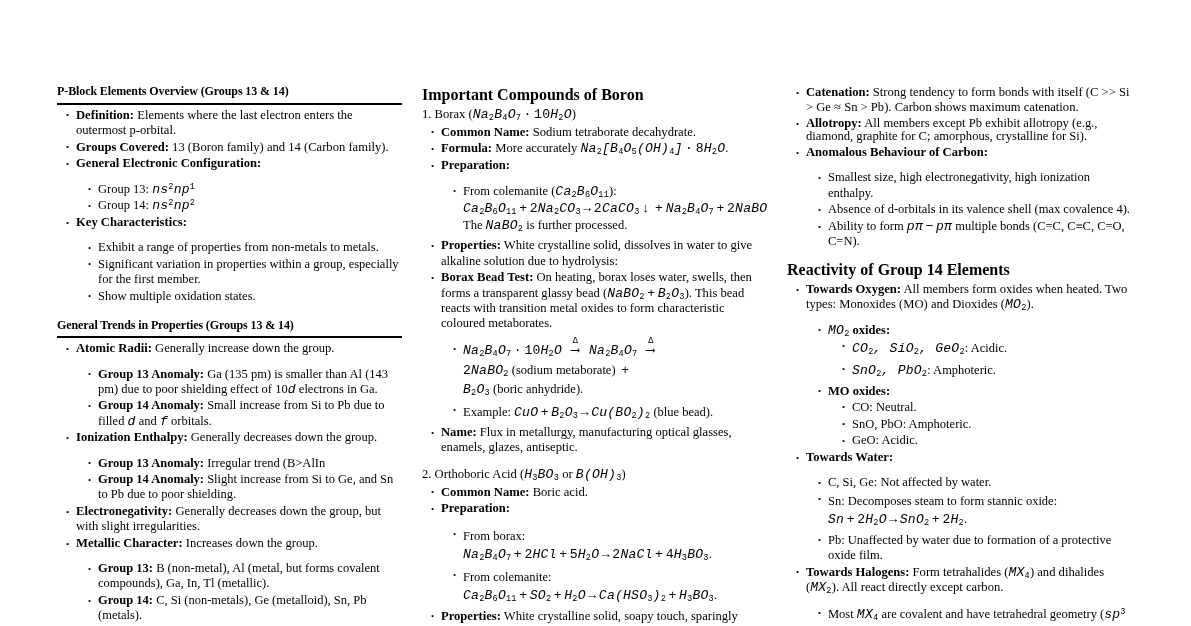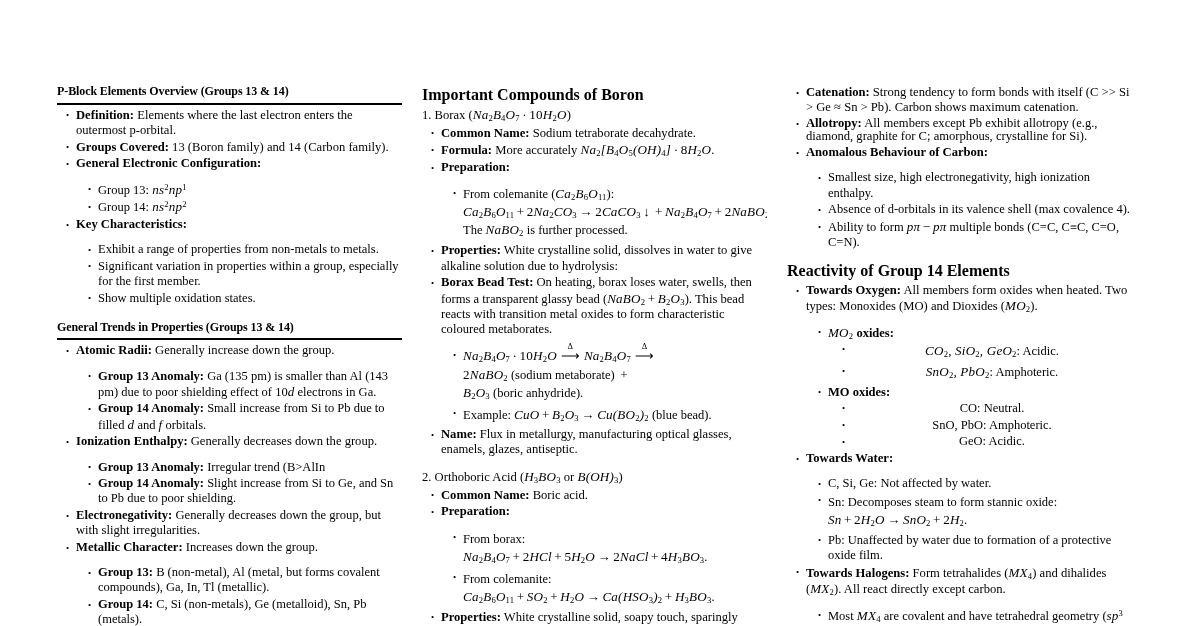--- a/index.html
+++ b/index.html
@@ -74,40 +74,40 @@
     position: absolute;
     left: 1px;
     top: -0.5px;
     font-size: 9px;
     line-height: 16px;
   }
   ul.lvl1 { margin-left: 8px; }
   ul.lvl2 { margin-left: 11px; margin-top: 10px; }
   ul.lvl3 { margin-left: 13px; margin-top: 1px; }
   ul.lvl2 > li { font-size: 12.5px; }
-  ul.lvl3 > li { font-size: 12.5px; text-align: center; }
+  ul.lvl3 > li { font-size: 12.5px; }
 
   
   li.tight { line-height: 13.4px; }
   
   li.mathrow { line-height: 18.5px; margin-bottom: 3px; }
   li.mathrow2 { line-height: 17px; margin-bottom: 4px; }
 
   .ord {
     font-size: 12.6px;
     line-height: 15.6px;
     margin: 1px 0 2px 0;
     padding-left: 0;
   }
 
   b, strong { font-weight: bold; }
 
   
   .m {
-    font-family: Liberation Serif, serif;
+    font-family: Liberation Mono, monospace;
     font-style: italic;
     font-size: 13.1px;
     letter-spacing: 0.2px;
     white-space: nowrap;
   }
   .m sub, .m sup {
     font-style: normal;
     font-size: 8.6px;
     line-height: 0;
   }

